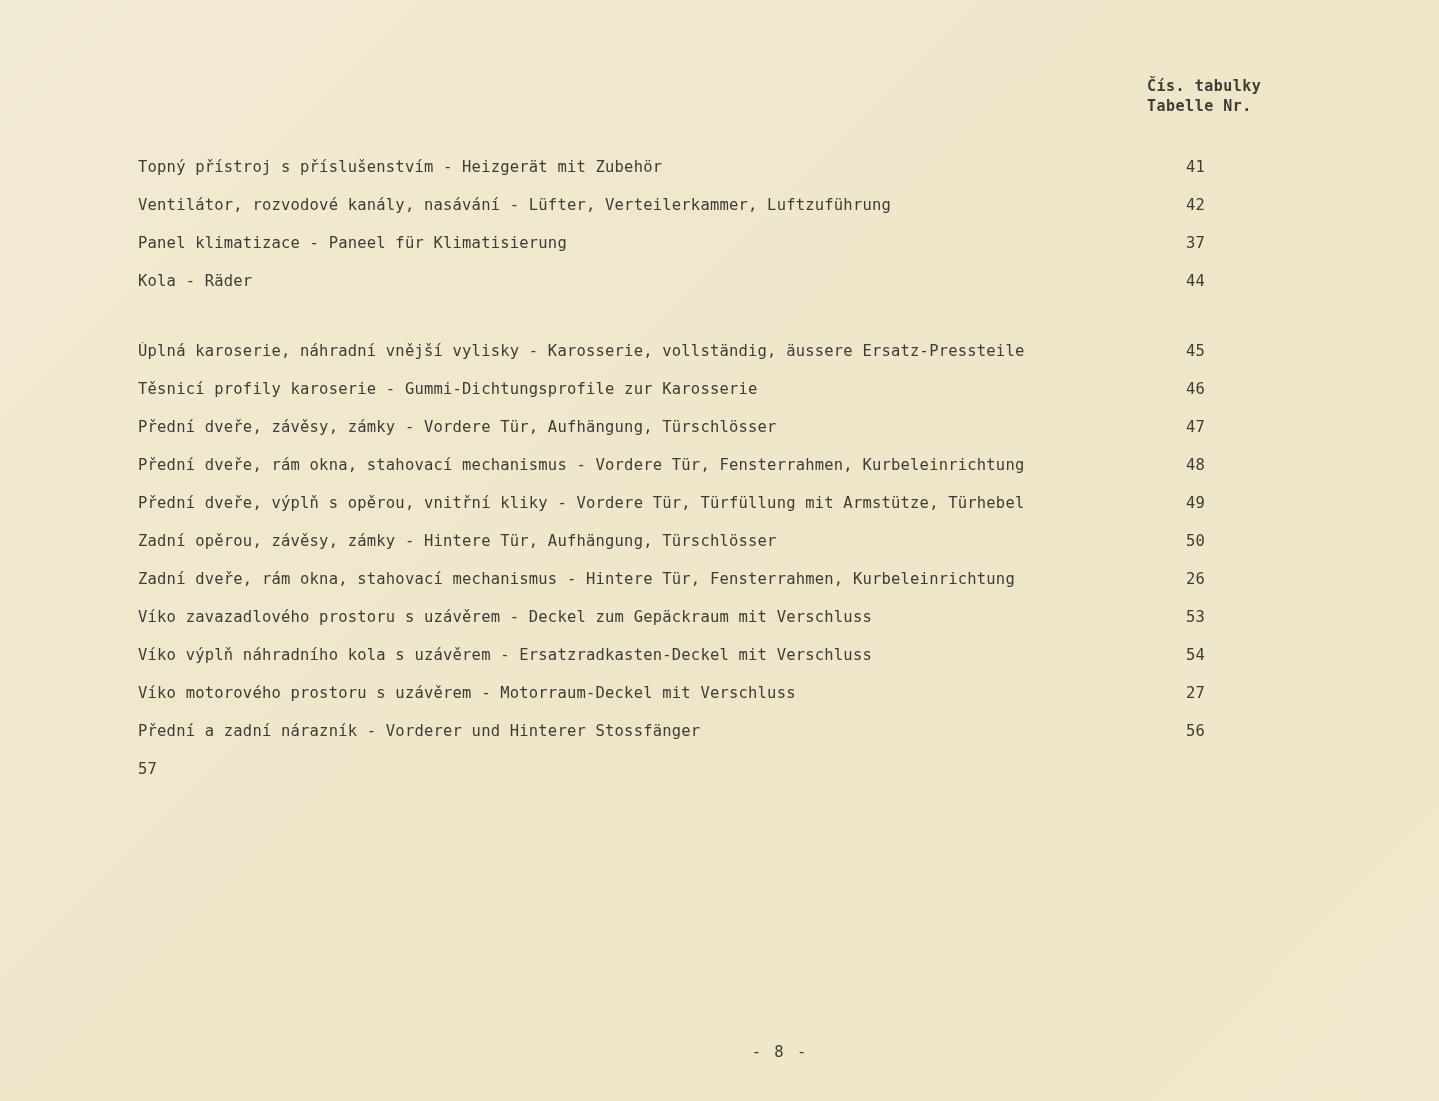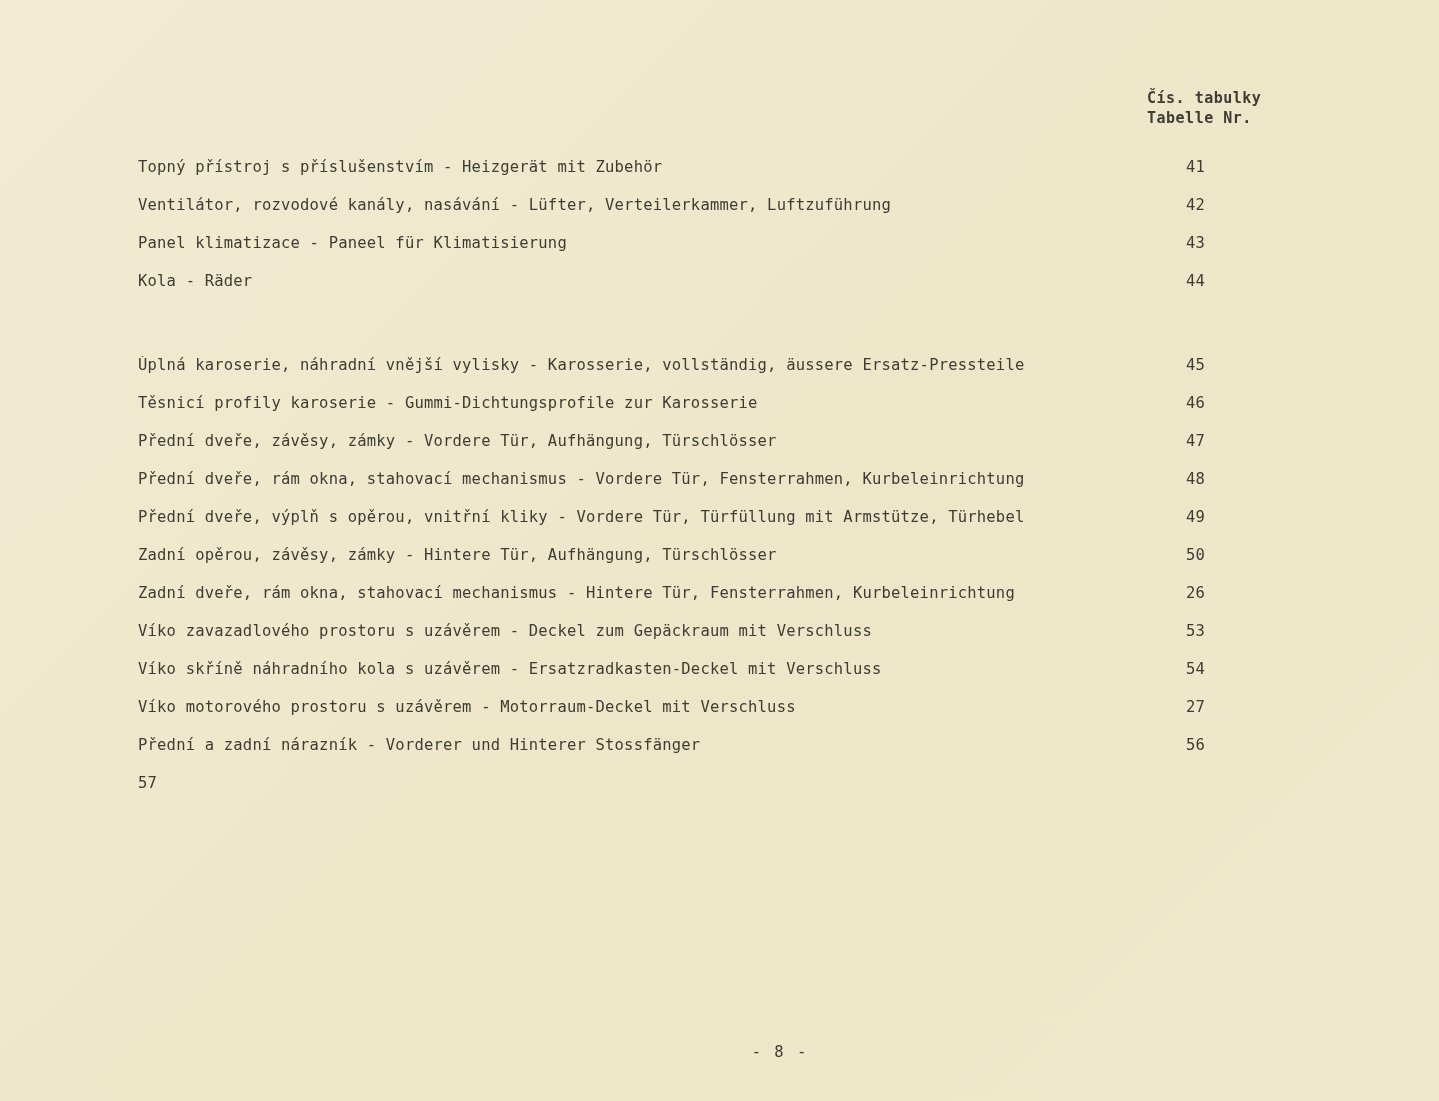--- a/index.html
+++ b/index.html
@@ -12,21 +12,21 @@
     width: 1439px;
     height: 1101px;
     background: linear-gradient(135deg, #f1ebd2 0%, #ede6c9 55%, #efe8cc 100%);
     font-family: "DejaVu Sans Mono", "Liberation Mono", monospace;
     color: #3f3c33;
     overflow: hidden;
   }
   .table-header {
     position: absolute;
     left: 1147px;
-    top: 88px;
+    top: 76px;
     font-size: 15px;
     font-weight: bold;
     line-height: 20px;
     letter-spacing: 0.5px;
     white-space: nowrap;
   }
   .toc {
     position: absolute;
     left: 138px;
     top: 158px;
@@ -34,21 +34,21 @@
   }
   .toc-row {
     display: flex;
     align-items: baseline;
     height: 38px;
     font-size: 15.5px;
     letter-spacing: 0.2px;
     white-space: nowrap;
   }
   .toc-row.gap-before {
-    margin-top: 46px;
+    margin-top: 32px;
     justify-content: space-between;
   }
   .toc-label {
     flex: 1 1 auto;
     overflow: hidden;
   }
   .toc-num {
     flex: 0 0 44px;
     text-align: left;
   }
@@ -76,21 +76,21 @@
       <div class="toc-row">
         <span class="toc-label">Topný přístroj s příslušenstvím - Heizgerät mit Zubehör</span>
         <span class="toc-num">41</span>
       </div>
       <div class="toc-row">
         <span class="toc-label">Ventilátor, rozvodové kanály, nasávání - Lüfter, Verteilerkammer, Luftzuführung</span>
         <span class="toc-num">42</span>
       </div>
       <div class="toc-row">
         <span class="toc-label">Panel klimatizace  - Paneel für Klimatisierung</span>
-        <span class="toc-num">43</span>
+        <span class="toc-num">37</span>
       </div>
       <div class="toc-row">
         <span class="toc-label">Kola - Räder</span>
         <span class="toc-num">44</span>
       </div>
       <div class="toc-row gap-before">
         <span class="toc-label">Úplná karoserie, náhradní vnější vylisky - Karosserie, vollständig, äussere Ersatz-Pressteile</span>
         <span class="toc-num">45</span>
       </div>
       <div class="toc-row">
@@ -115,21 +115,21 @@
       </div>
       <div class="toc-row">
         <span class="toc-label">Zadní dveře, rám okna, stahovací mechanismus - Hintere Tür, Fensterrahmen, Kurbeleinrichtung</span>
         <span class="toc-num">26</span>
       </div>
       <div class="toc-row">
         <span class="toc-label">Víko zavazadlového prostoru s uzávěrem - Deckel zum Gepäckraum mit Verschluss</span>
         <span class="toc-num">53</span>
       </div>
       <div class="toc-row">
-        <span class="toc-label">Víko skříně náhradního kola s uzávěrem - Ersatzradkasten-Deckel mit Verschluss</span>
+        <span class="toc-label">Víko výplň náhradního kola s uzávěrem - Ersatzradkasten-Deckel mit Verschluss</span>
         <span class="toc-num">54</span>
       </div>
       <div class="toc-row">
         <span class="toc-label">Víko motorového prostoru s uzávěrem - Motorraum-Deckel mit Verschluss</span>
         <span class="toc-num">27</span>
       </div>
       <div class="toc-row">
         <span class="toc-label">Přední a zadní nárazník - Vorderer und Hinterer Stossfänger</span>
         <span class="toc-num">56</span>
       </div>

